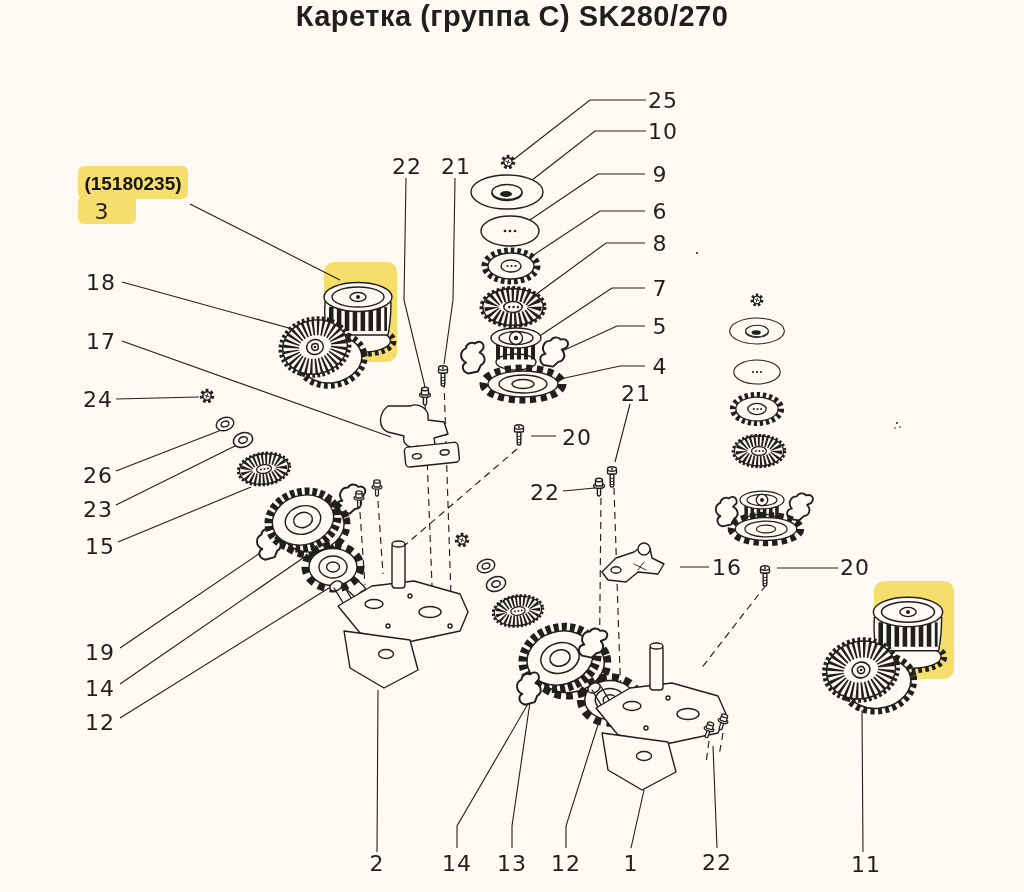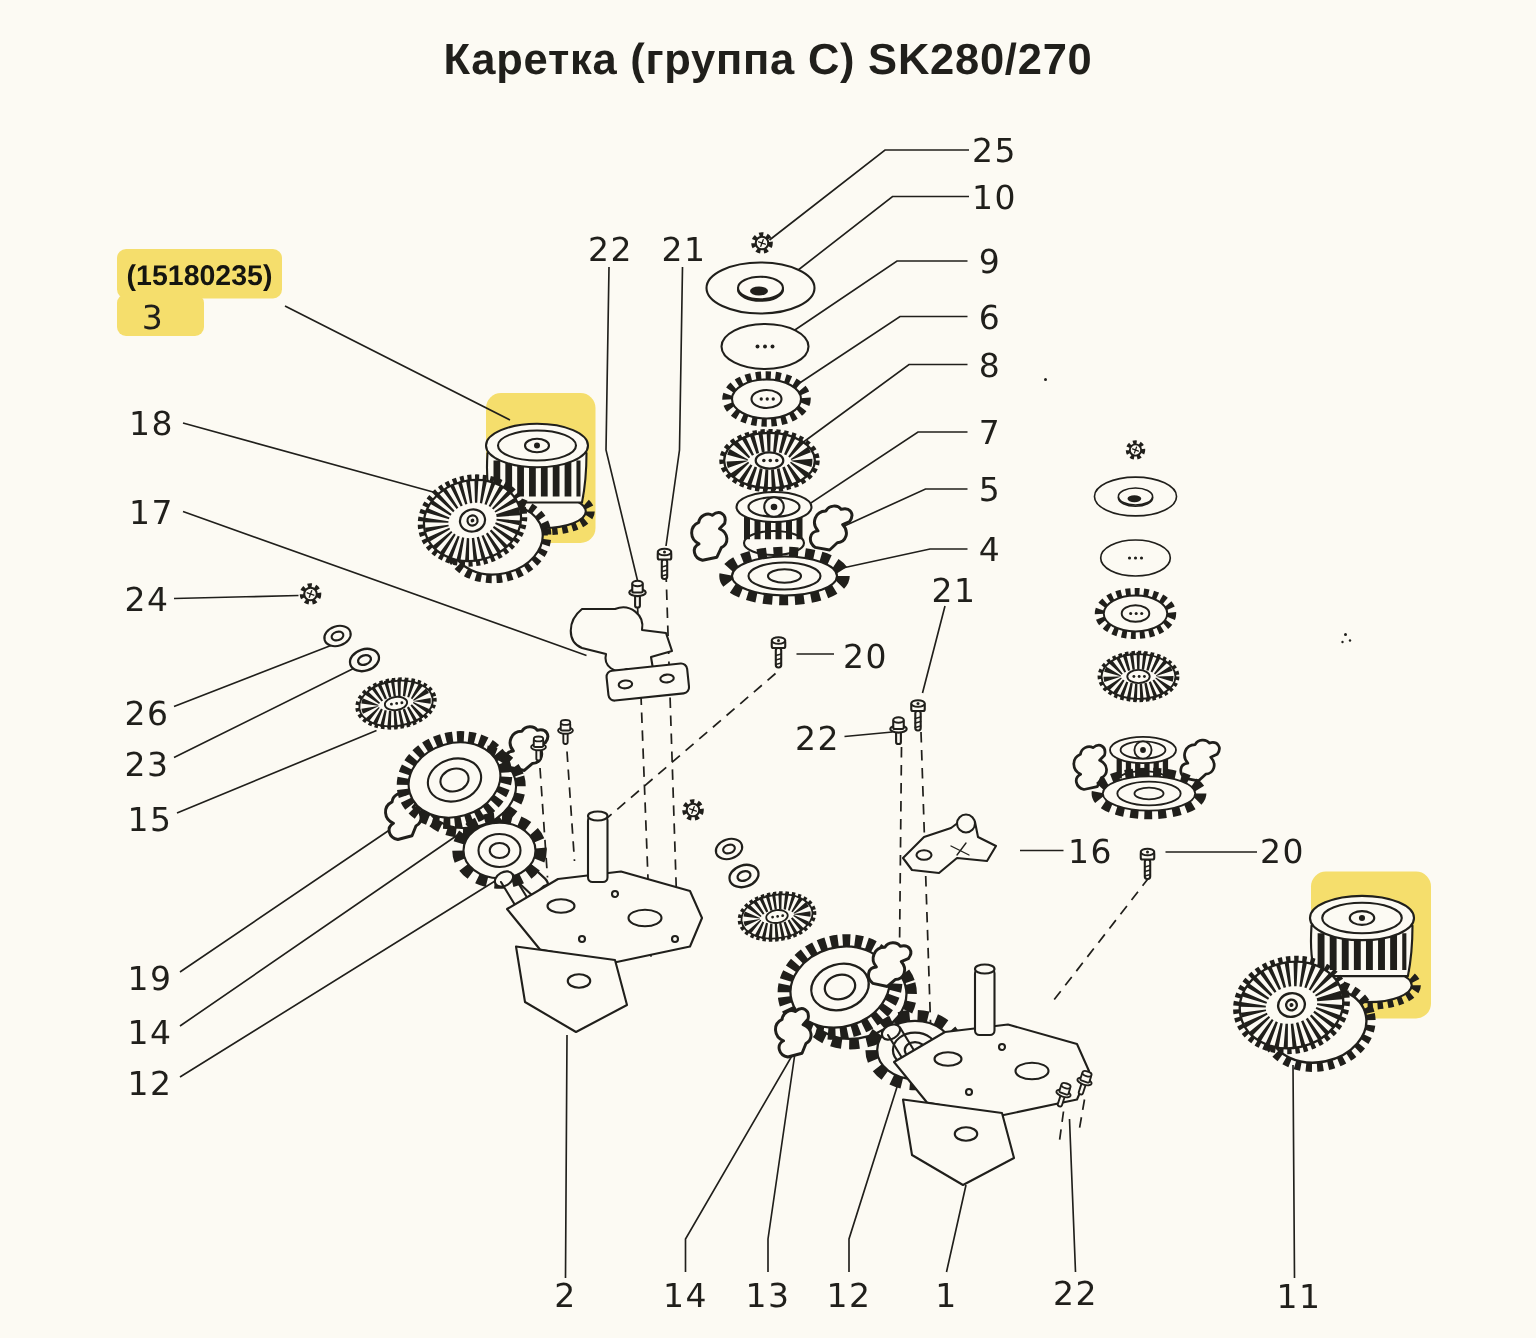--- a/index.html
+++ b/index.html
@@ -1,19 +1,19 @@
 <!DOCTYPE html>
 <html style="--highlight: #F5DE6C; --paper: #FCFAF3; --ink: #201F1B;"><head>
 <meta charset="utf-8">
 <style>
   :root{ --ink:#201f1b; --paper:#fcfaf3; --highlight:#f5de6c; }
   html,body{margin:0;padding:0;}
   body{width:1024px;height:892px;background:var(--paper);font-family:"Liberation Sans",sans-serif;overflow:hidden;}
   .stage{position:relative;width:1024px;height:892px;}
-  h1.title{position:absolute;top:24px;left:0;width:100%;margin:0;text-align:center;
+  h1.title{position:absolute;top:0;left:0;width:100%;margin:0;text-align:center;
     font-size:29px;font-weight:bold;color:var(--ink);letter-spacing:0.5px;}
   svg.diagram{position:absolute;left:0;top:0;}
   
   .ln{fill:none;stroke:var(--ink);stroke-width:1.4;stroke-linejoin:round;stroke-linecap:round;}
   .lnP{fill:var(--paper);stroke:var(--ink);stroke-width:1.4;stroke-linejoin:round;}
   .lnT{fill:none;stroke:var(--ink);stroke-width:0.9;stroke-linecap:round;}
   .dot{fill:var(--ink);stroke:none;}
   .teethFine{fill:none;stroke:var(--ink);stroke-width:4;stroke-dasharray:2.6 2.2;}
   .teethMed{fill:none;stroke:var(--ink);stroke-width:7;stroke-dasharray:3.5 3;}
   .teethBig{fill:none;stroke:var(--ink);stroke-width:9;stroke-dasharray:6 4.5;}

